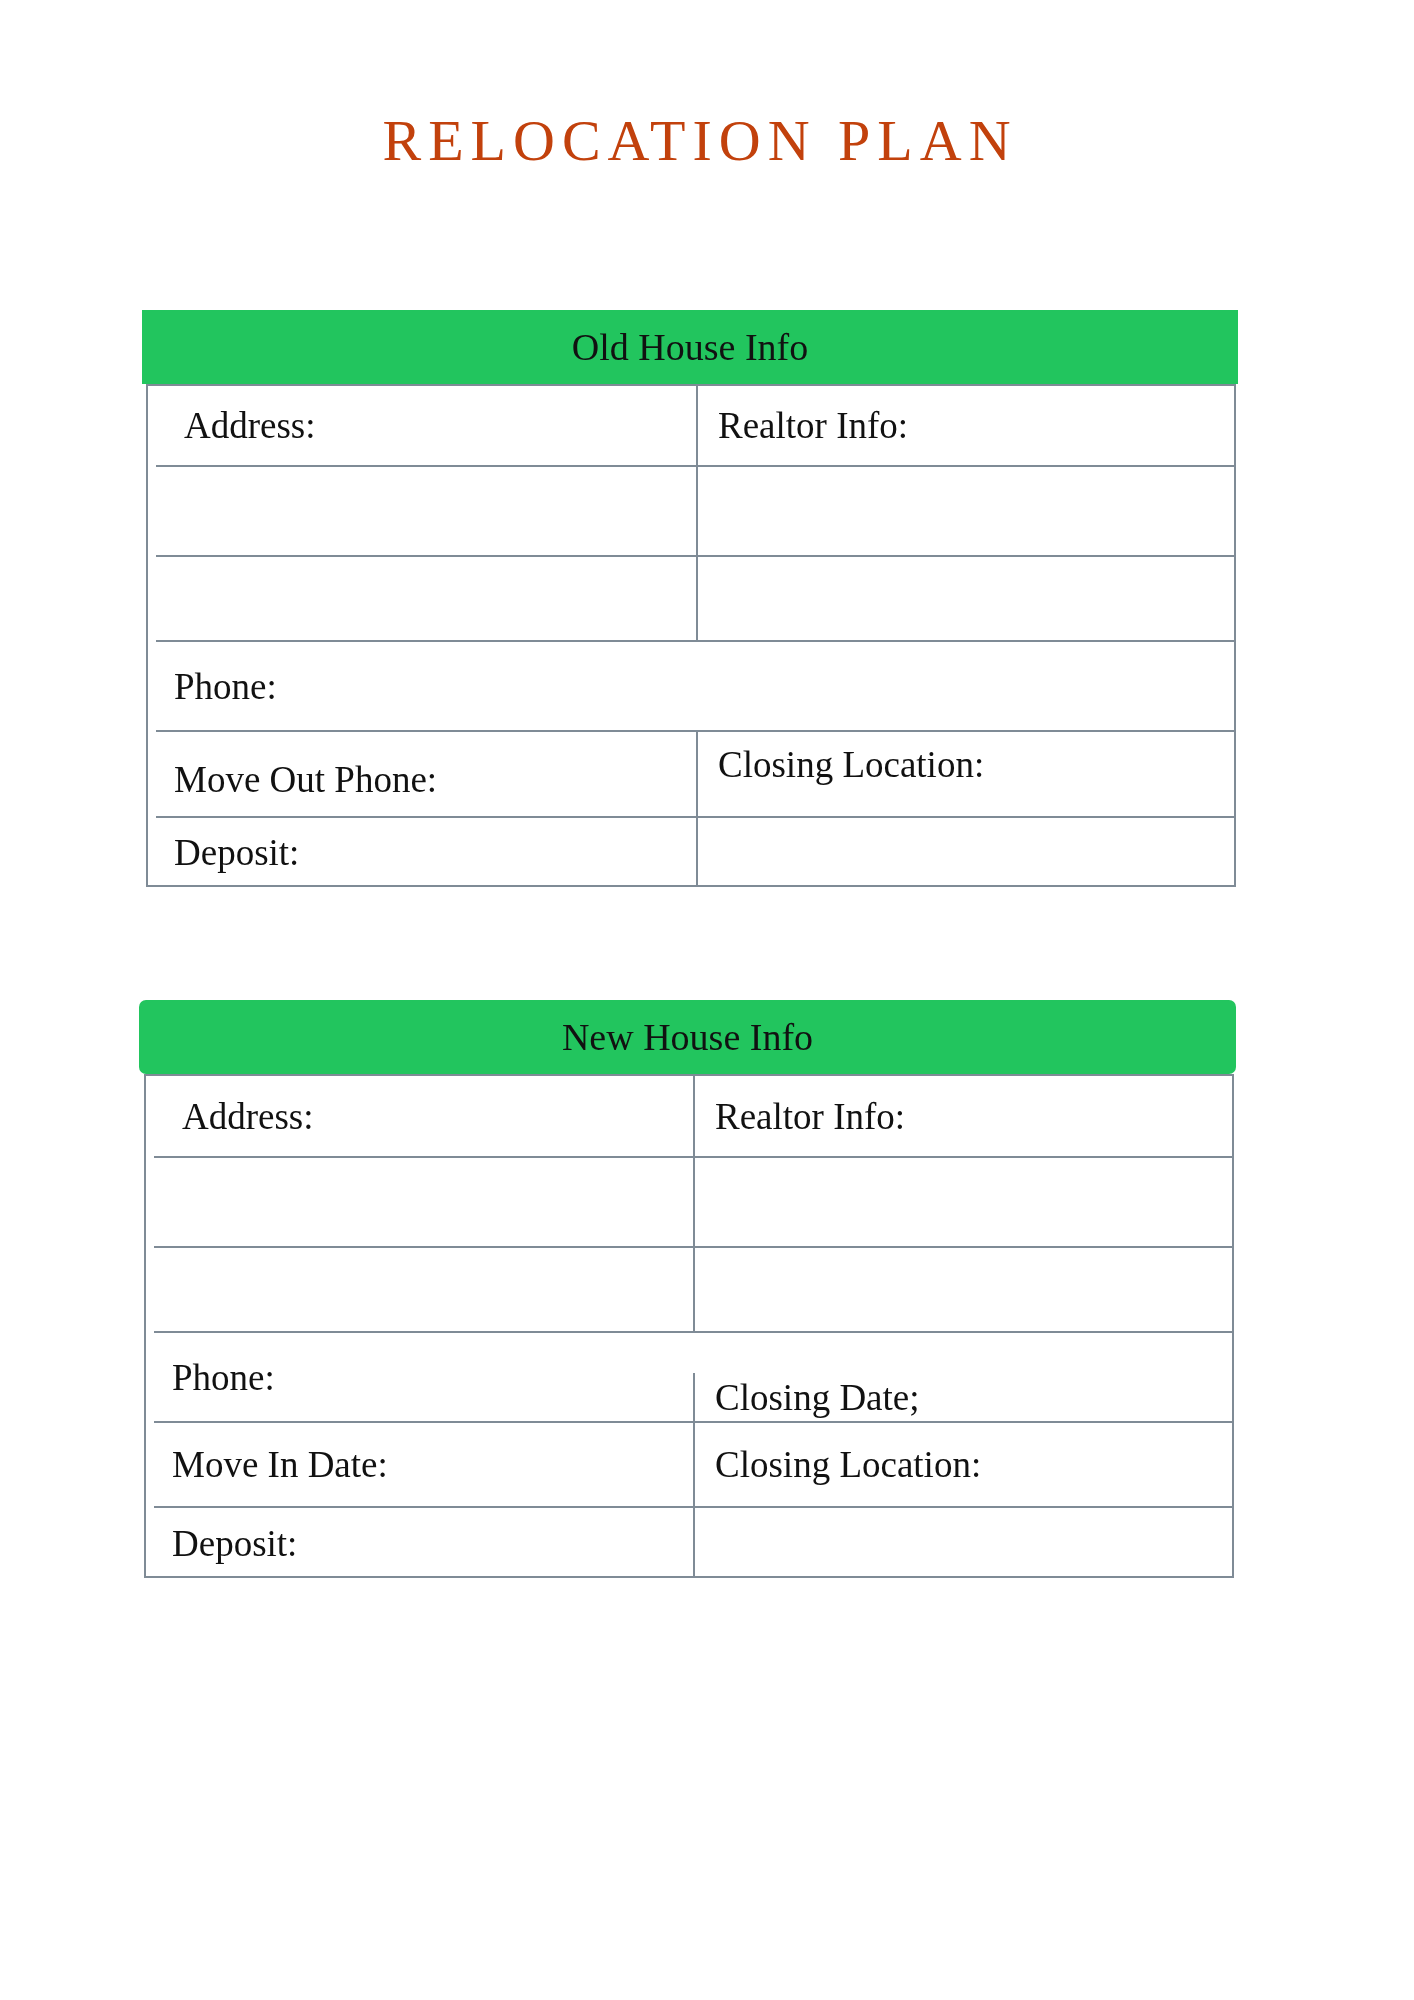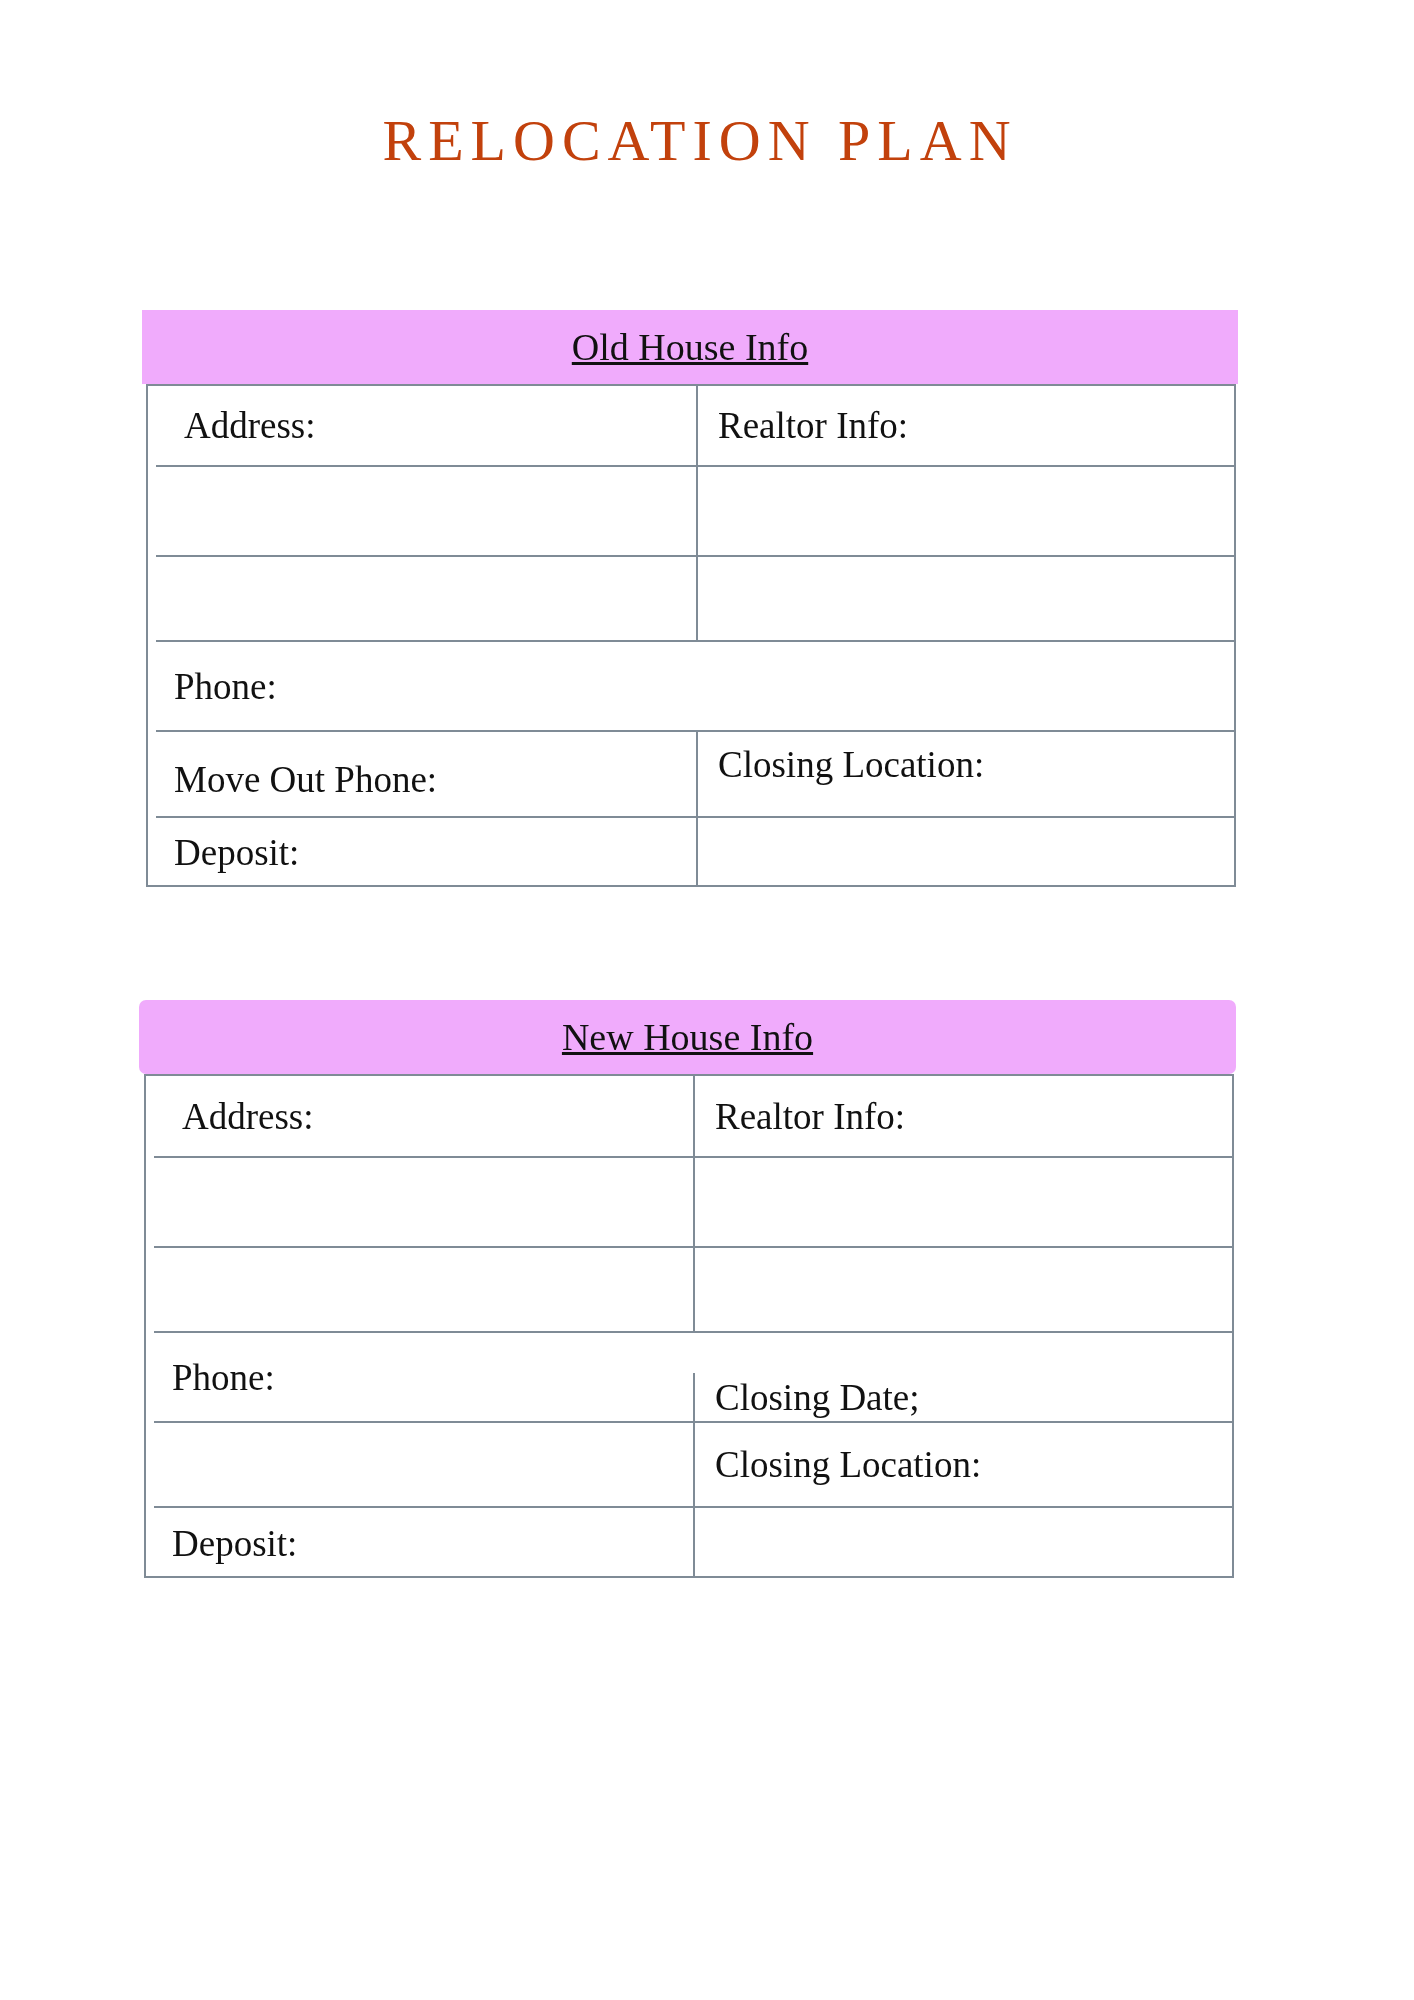--- a/index.html
+++ b/index.html
@@ -1,18 +1,18 @@
 <!DOCTYPE html>
 <html><head>
 <meta charset="utf-8">
 <style>
   html, body { margin:0; padding:0; background:#ffffff; }
   body { width:1414px; height:2000px; position:relative; font-family:"DejaVu Serif", "Liberation Serif", serif; color:#111; overflow:hidden; }
   .title { position:absolute; left:0; width:1400px; top:112px; text-align:center; font-family:"Liberation Serif", serif; font-size:58px; letter-spacing:7px; font-weight:400; color:#c2410c; line-height:1; }
-  .hdr { position:absolute; background:#f0abfc; text-align:center; font-family:"Liberation Serif", serif; font-size:38px; line-height:74px; color:#111;text-decoration:underline; }
+  .hdr { position:absolute; background:#22c55e; text-align:center; font-family:"Liberation Serif", serif; font-size:38px; line-height:74px; color:#111; }
   .tbl { position:absolute; border:2px solid #7f8b96; box-sizing:border-box; }
   .row { position:absolute; left:8px; right:0; border-top:2px solid #7f8b96; box-sizing:border-box; }
   .row.first { border-top:none; }
   .cell { position:absolute; top:0; bottom:0; display:flex; align-items:center; font-family:"Liberation Serif", serif; font-size:37px; color:#111; box-sizing:border-box; }
   .cell.left { left:0; }
   .cell.right { border-left:2px solid #7f8b96; }
 </style>
 </head>
 <body>
 
@@ -61,20 +61,21 @@
     </div>
     <div class="row" style="top:170px; height:85px;">
       <div class="cell left" style="width:541px; padding-left:20px;"></div>
       <div class="cell right" style="left:539px; right:0; padding-left:20px;"></div>
     </div>
     <div class="row" style="top:255px; height:90px;">
       <div class="cell left" style="width:541px; padding-left:18px;">Phone:</div>
       <div class="cell right" style="left:539px; right:0; padding-left:20px;margin-top:40px;">Closing Date;</div>
     </div>
     <div class="row" style="top:345px; height:85px;">
+      <div class="cell left" style="width:541px; padding-left:18px;">Move In Date:</div>
       <div class="cell right" style="left:539px; right:0; padding-left:20px;">Closing Location:</div>
     </div>
     <div class="row" style="top:430px; height:72px;">
       <div class="cell left" style="width:541px; padding-left:18px;">Deposit:</div>
       <div class="cell right" style="left:539px; right:0; padding-left:20px;"></div>
     </div>
   </div>
 </div>
 
 </body></html>

